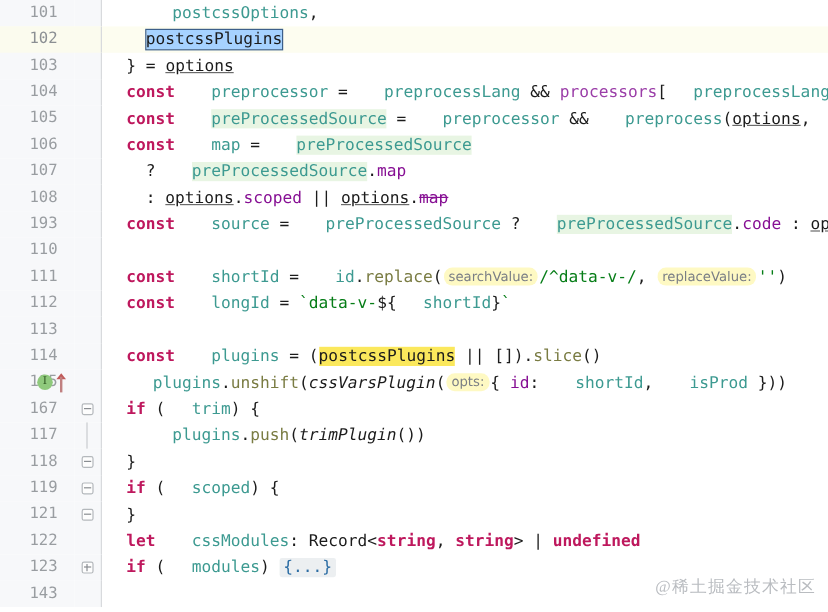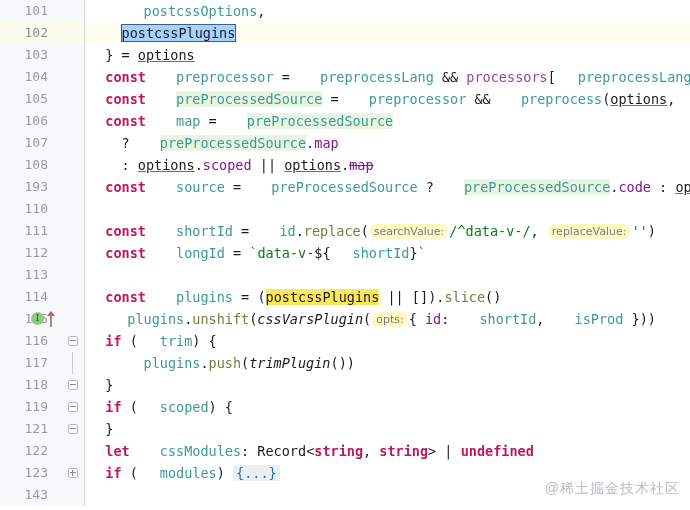--- a/index.html
+++ b/index.html
@@ -100,21 +100,21 @@
   .uparrow .head{
     position:absolute;left:1px;top:0;width:0;height:0;
     border-left:4px solid transparent;border-right:4px solid transparent;
     border-bottom:5px solid #c05a5a;
   }
 
   
   #watermark{
     position:absolute;right:10px;bottom:12px;
     color:#b9bcc0;font-size:14px;
-    font-family:Liberation Sans, sans-serif;
+    font-family:Liberation Serif, serif;
     letter-spacing:1px;
     pointer-events:none;
   }
   .row.partial{overflow:hidden;}
 </style>
 </head>
 <body>
 
 <div id="editor">
 
@@ -206,21 +206,21 @@
     <div class="gutter">
       <span class="lnum">115</span>
       <span class="implicon">I</span>
       <span class="uparrow"><span class="head"></span><span class="stem"></span></span>
     </div>
     <div class="foldcol"></div><div class="gsep"></div>
     <div class="code"><span class="plain">  </span><span class="id">plugins</span><span class="punct">.</span><span class="fn">unshift</span><span class="punct">(</span><span class="fni">cssVarsPlugin</span><span class="punct">(</span><span class="hint">opts:</span><span class="punct">{ </span><span class="prop">id</span><span class="punct">: </span><span class="id">shortId</span><span class="punct">, </span><span class="id">isProd</span><span class="punct"> }))</span></div>
   </div>
 
   <div class="row">
-    <div class="gutter"><span class="lnum">116</span></div>
+    <div class="gutter"><span class="lnum">167</span></div>
     <div class="foldcol"><span class="fmark"><span class="box"></span><span class="minus"></span></span></div><div class="gsep"></div>
     <div class="code"><span class="plain">  </span><span class="kw">if</span> <span class="punct">(</span><span class="id">trim</span><span class="punct">)</span><span class="punct"> {</span></div>
   </div>
 
   <div class="row">
     <div class="gutter"><span class="lnum">117</span></div>
     <div class="foldcol"><span class="fline"></span></div><div class="gsep"></div>
     <div class="code"><span class="plain">    </span><span class="id">plugins</span><span class="punct">.</span><span class="fn">push</span><span class="punct">(</span><span class="fni">trimPlugin</span><span class="punct">())</span></div>
   </div>
 

